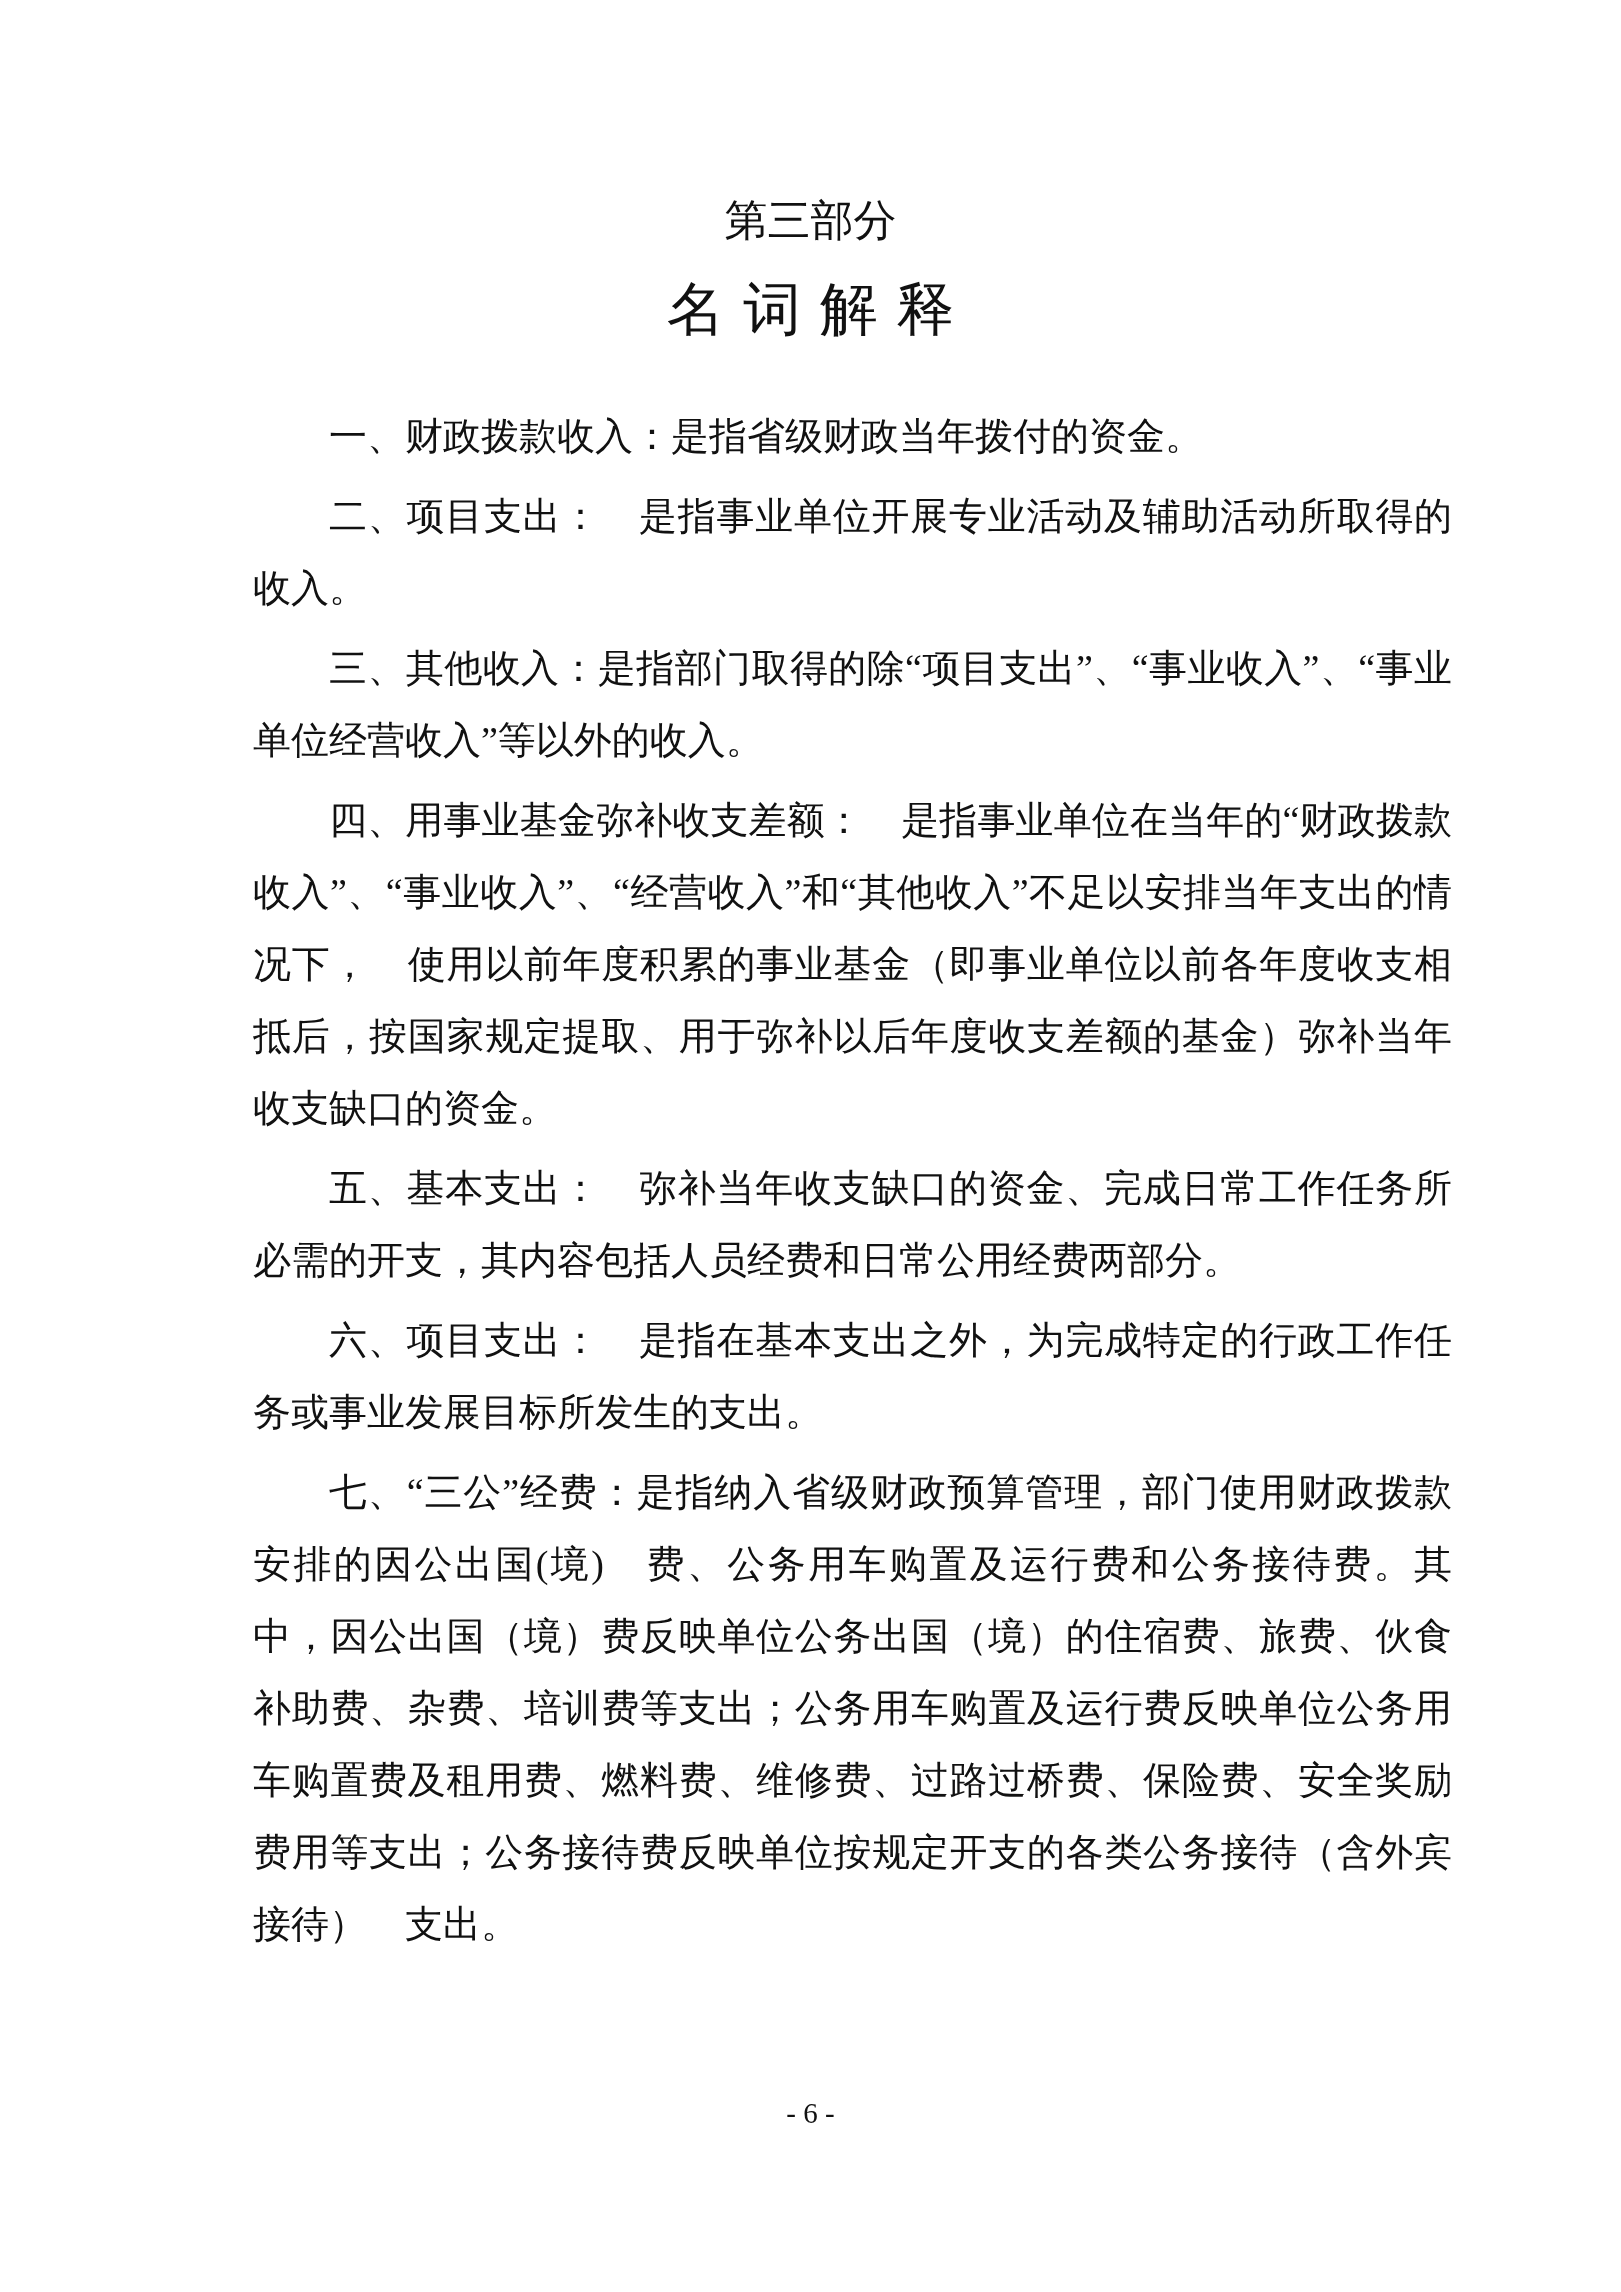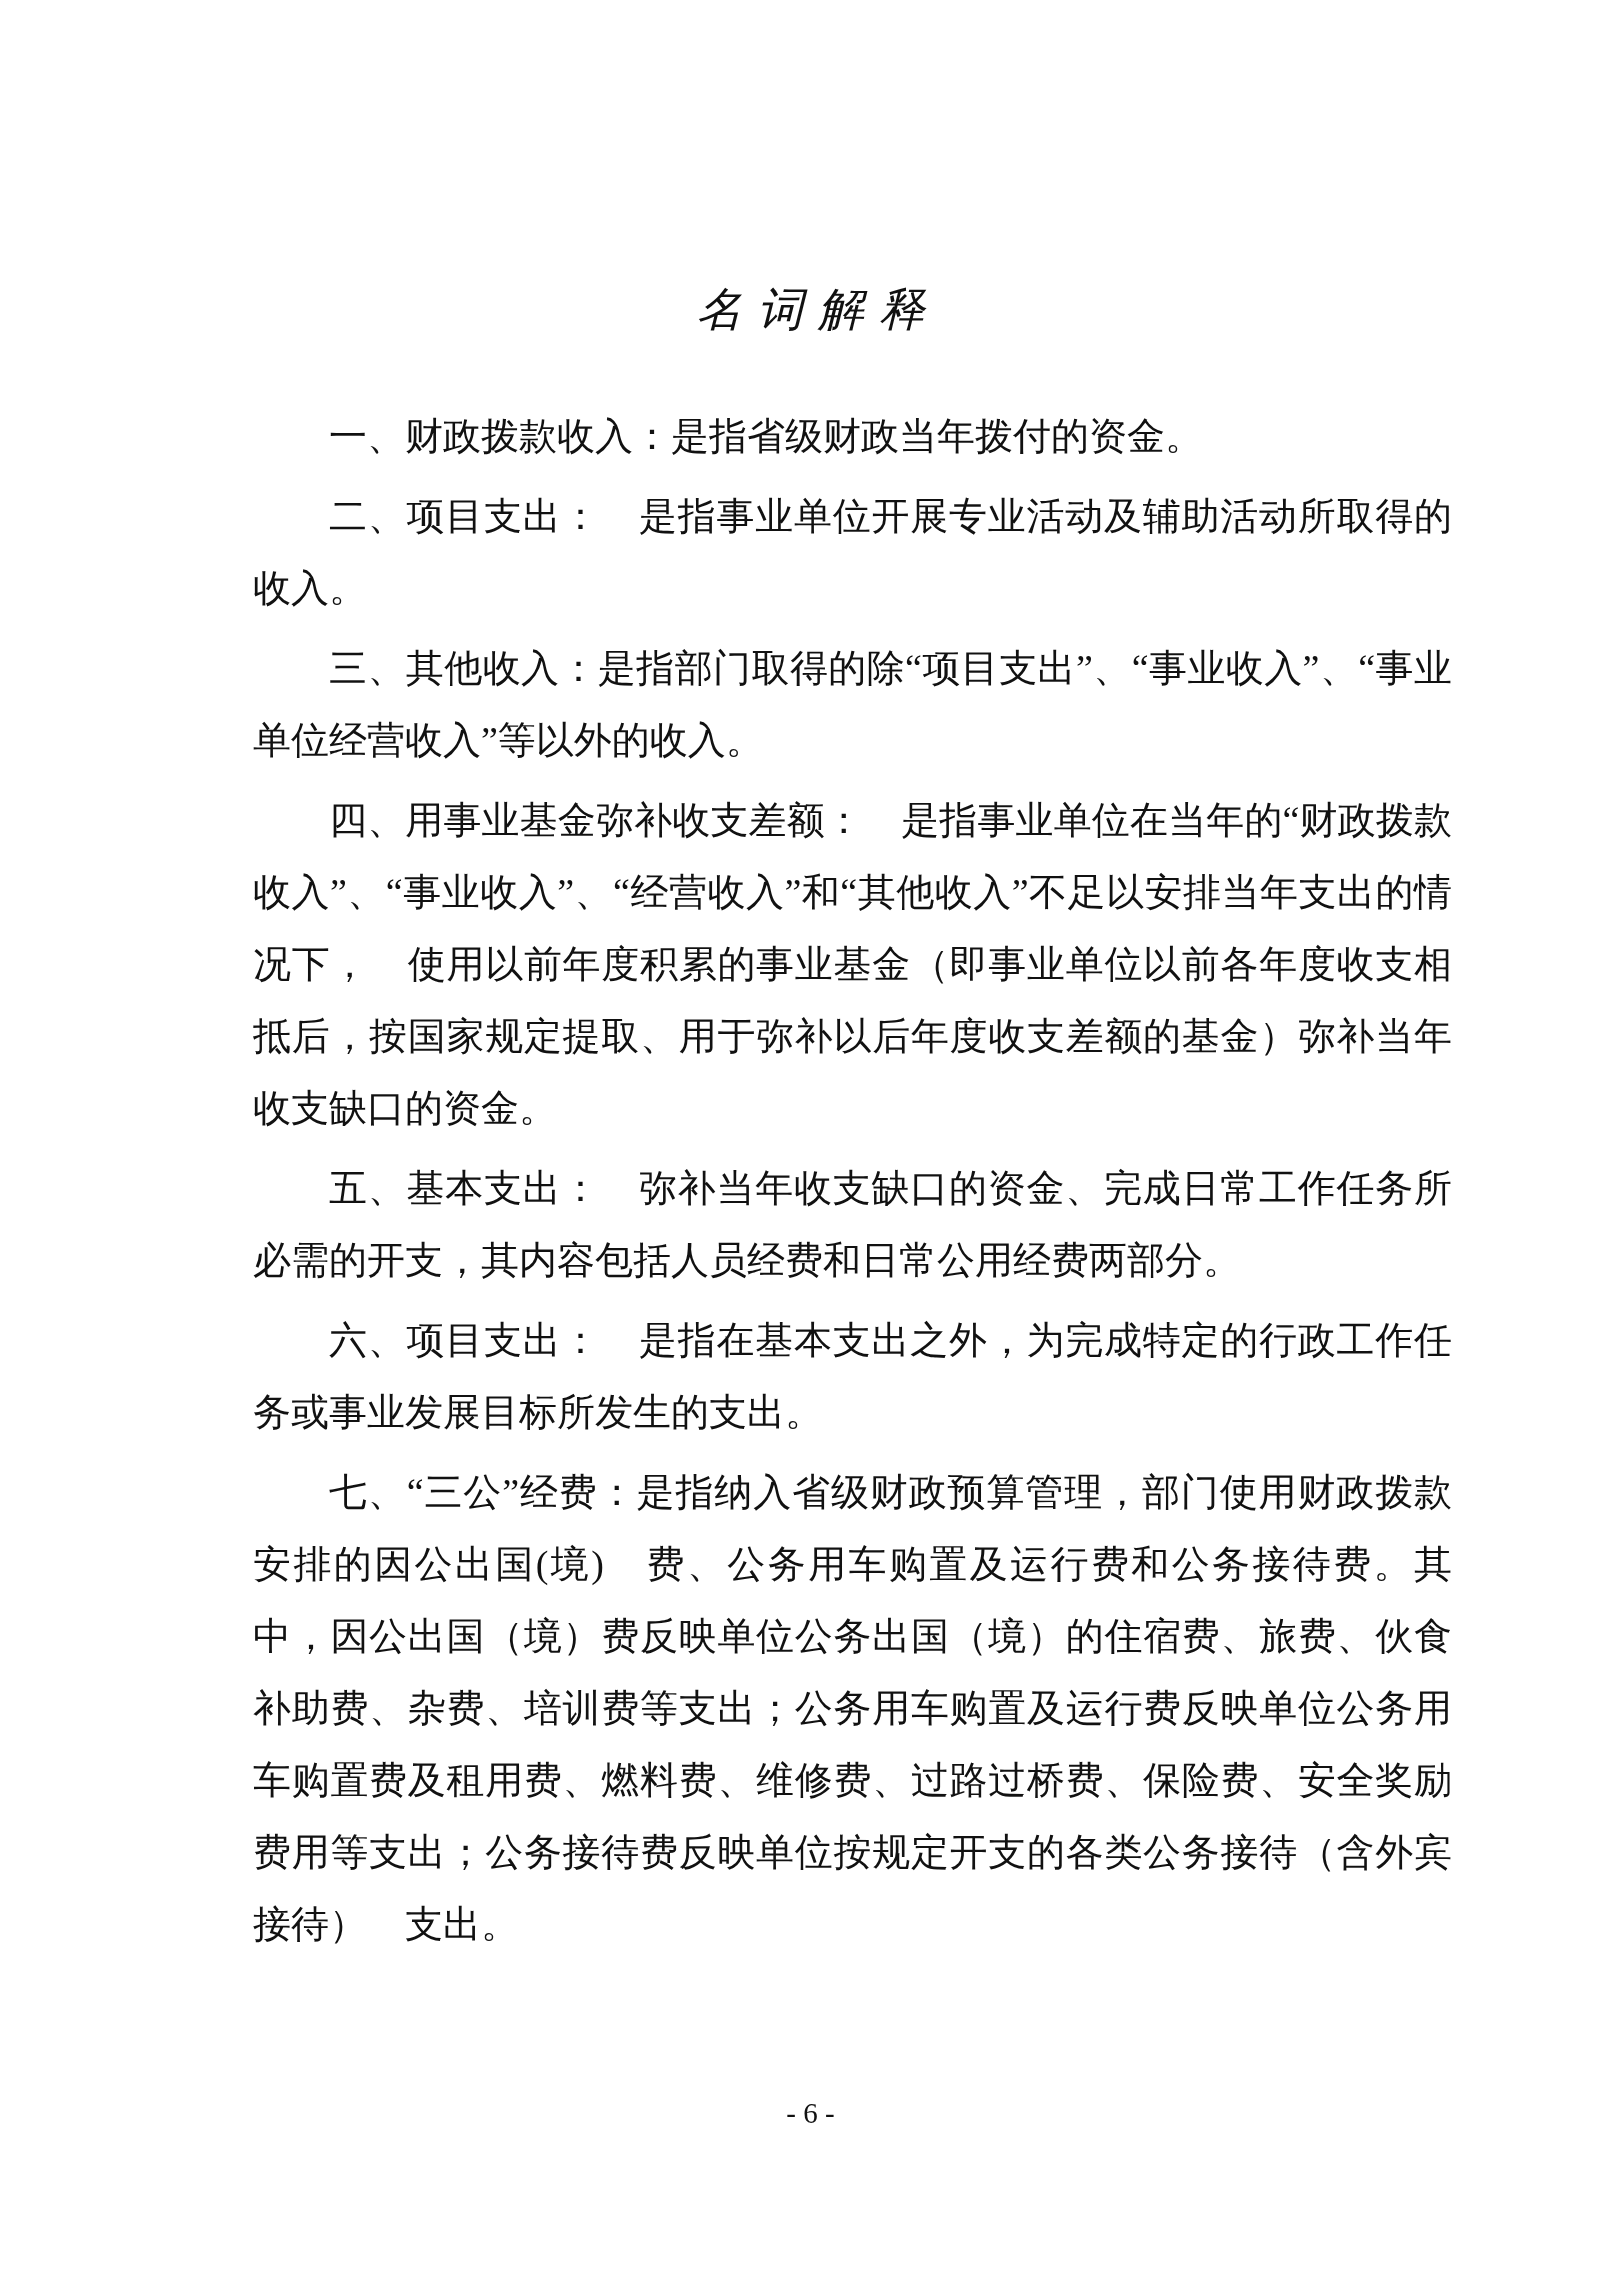--- a/index.html
+++ b/index.html
@@ -29,25 +29,24 @@
     letter-spacing: 0px;
     white-space: pre;
   }
   .doc-subtitle {
     position: absolute;
     top: 281px;
     left: 0;
     width: 100%;
     text-align: center;
     font-family: "DejaVu Sans", "Liberation Sans", sans-serif;
-    font-size: 46px;
+    font-size: 58px;
     font-weight: 500;
     line-height: 57px;
     white-space: pre;
-    font-style: italic;
   }
   .doc-body {
     position: absolute;
     top: 392px;
     left: 245px;
     width: 1215px;
     font-family: "Liberation Serif", "DejaVu Serif", serif;
     font-size: 38px;
     line-height: 72px;
     text-align: justify;
@@ -69,20 +68,21 @@
     line-height: 39px;
     color: #111111;
     white-space: pre;
   }
 </style>
 </head>
 <body>
 
 <div class="page">
 
+  <div class="doc-title">第三部分</div>
 
   <div class="doc-subtitle">名 词 解 释</div>
 
   <div class="doc-body">
     <p>一、财政拨款收入：是指省级财政当年拨付的资金。</p>
     <p>二、项目支出：　是指事业单位开展专业活动及辅助活动所取得的收入。</p>
     <p>三、其他收入：是指部门取得的除“项目支出”、“事业收入”、“事业单位经营收入”等以外的收入。</p>
     <p>四、用事业基金弥补收支差额：　是指事业单位在当年的“财政拨款收入”、“事业收入”、“经营收入”和“其他收入”不足以安排当年支出的情况下，　使用以前年度积累的事业基金（即事业单位以前各年度收支相抵后，按国家规定提取、用于弥补以后年度收支差额的基金）弥补当年收支缺口的资金。</p>
     <p>五、基本支出：　弥补当年收支缺口的资金、完成日常工作任务所必需的开支，其内容包括人员经费和日常公用经费两部分。</p>
     <p>六、项目支出：　是指在基本支出之外，为完成特定的行政工作任务或事业发展目标所发生的支出。</p>

